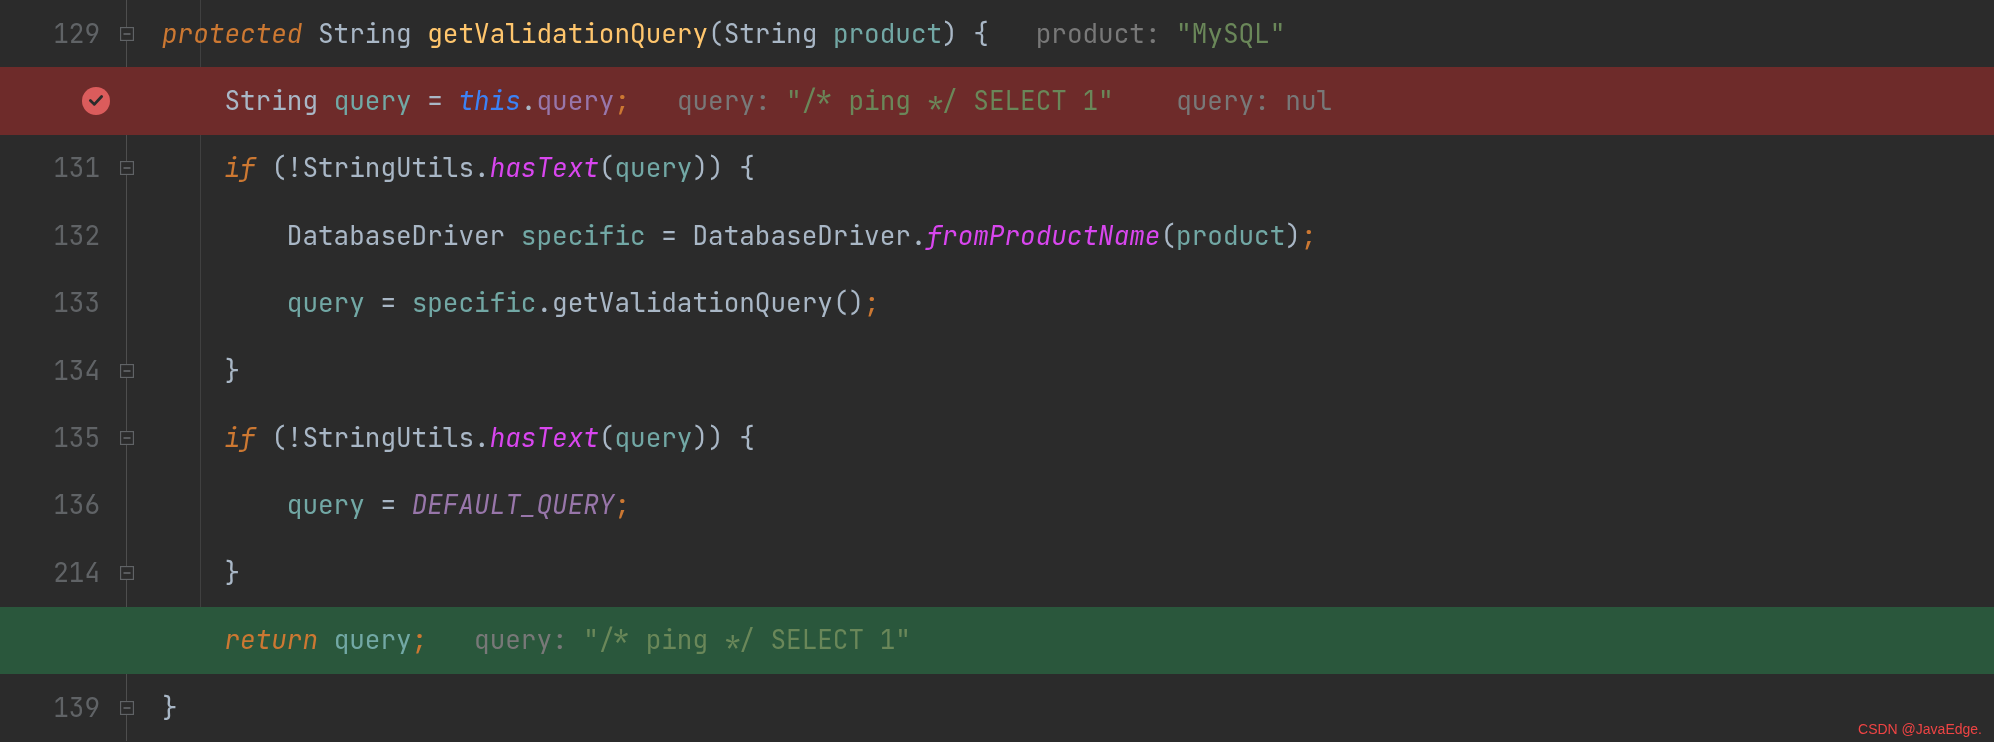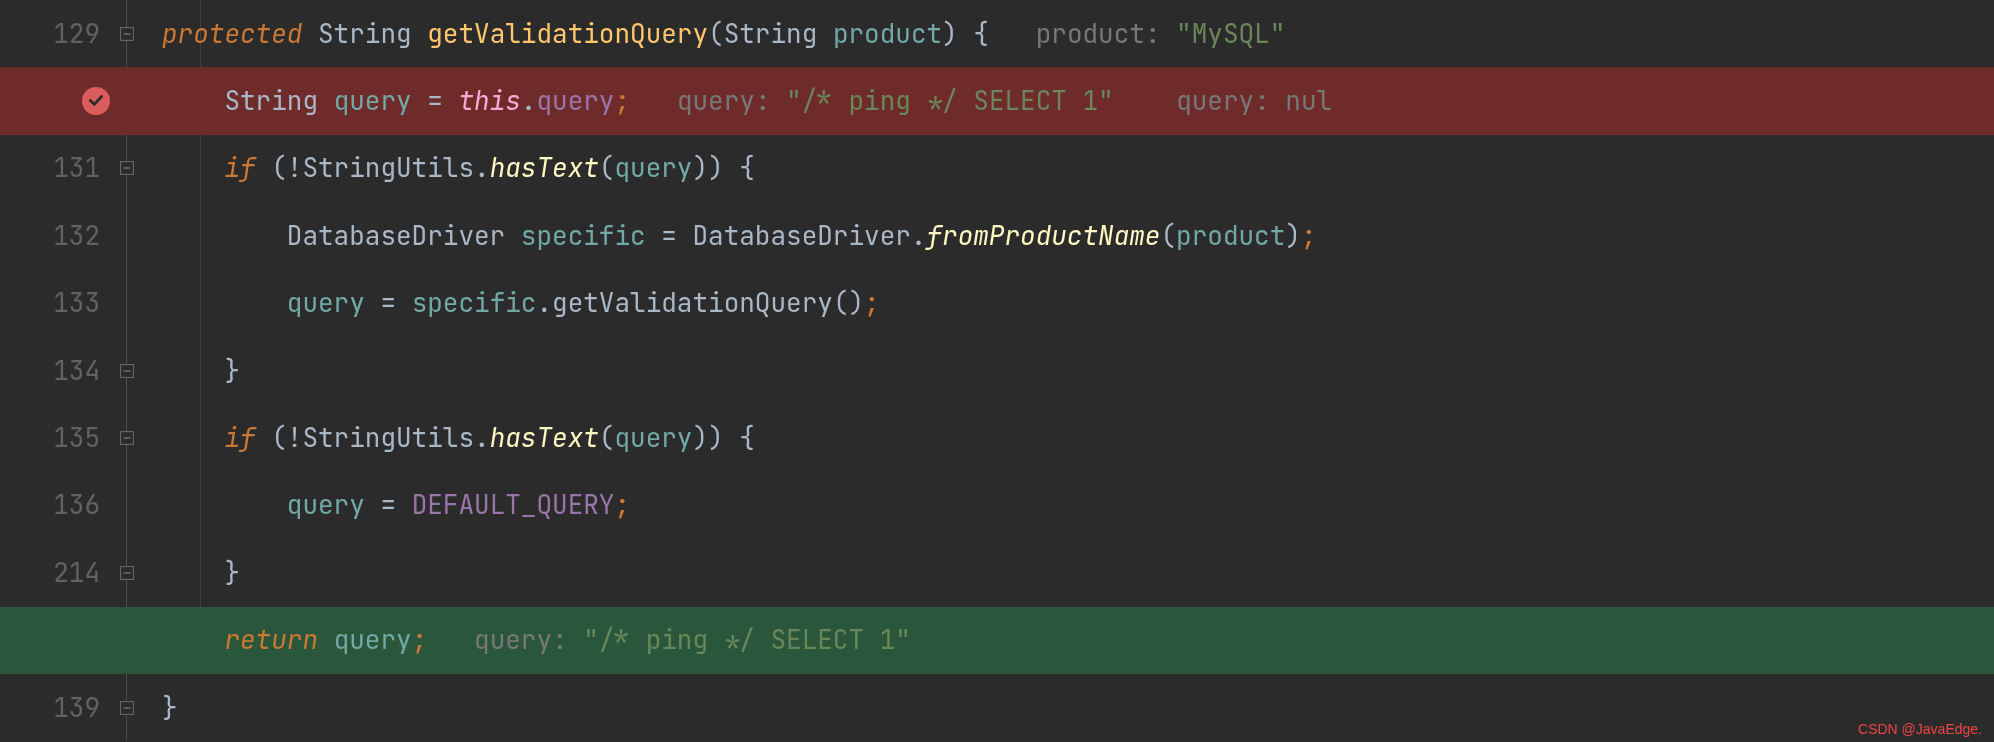--- a/index.html
+++ b/index.html
@@ -71,30 +71,30 @@
       top: 0;
       bottom: 0;
       z-index: 1;
     }
     .bg-red { background: #6e2b2a; }
     .bg-green { background: #2a573c; }
     
     .kw { color: #cc7832; font-style: italic; }
     .type { color: #a9b7c6; }
     .method { color: #ffc66d; }
-    .static-method { color: #fef9c3; font-style: italic; }
+    .static-method { color: #d946ef; font-style: italic; }
     .param { color: #72a8a5; }
     .var { color: #72a8a5; }
     .field { color: #9876aa; }
     .punct { color: #a9b7c6; }
     .punct-orange { color: #cc7832; }
-    .this { color: #f9a8d4; font-style: italic; }
+    .this { color: #3b82f6; font-style: italic; }
     .hint { color: #787878; margin-top: 9px; }
     .hint-str { color: #6a8759; }
-    .const { color: #9876aa; }
+    .const { color: #9876aa; font-style: italic; }
     .ident { color: #a9b7c6; }
 
     .breakpoint {
       position: absolute;
       left: 82px;
       width: 28px;
       height: 28px;
       border-radius: 50%;
       background: #db5c5c;
       z-index: 5;

